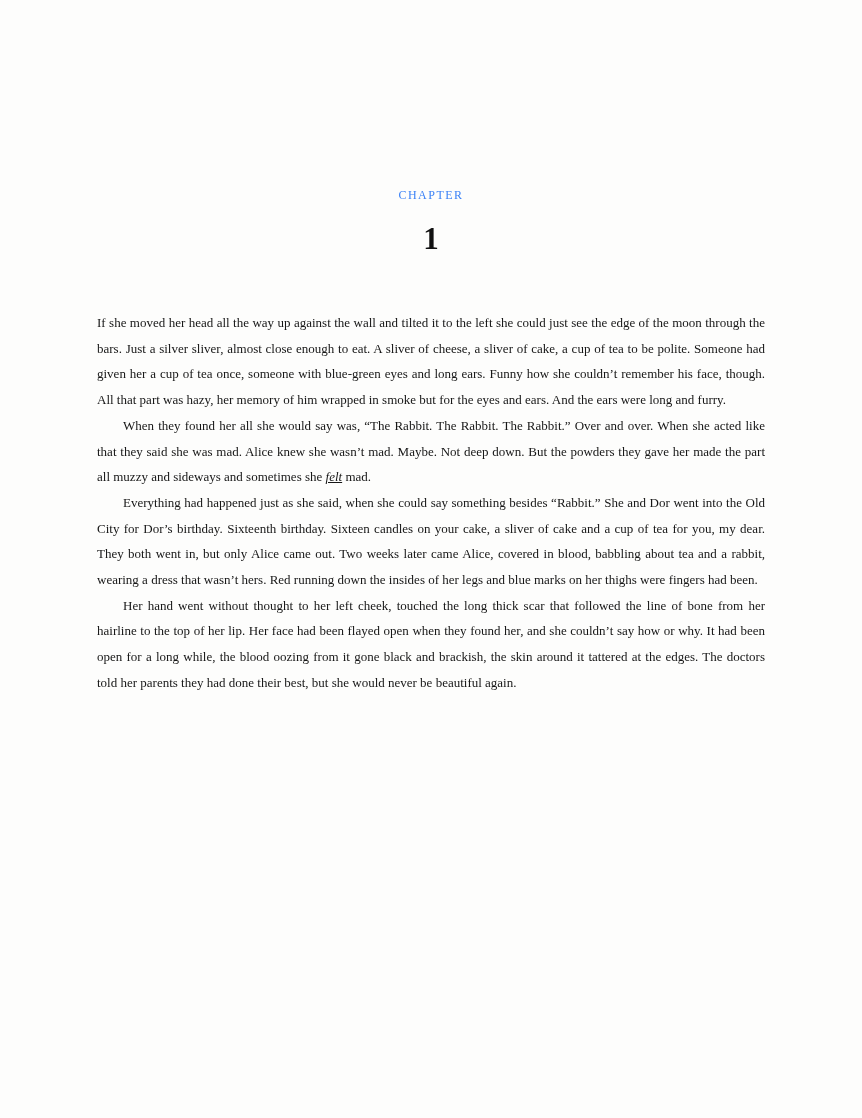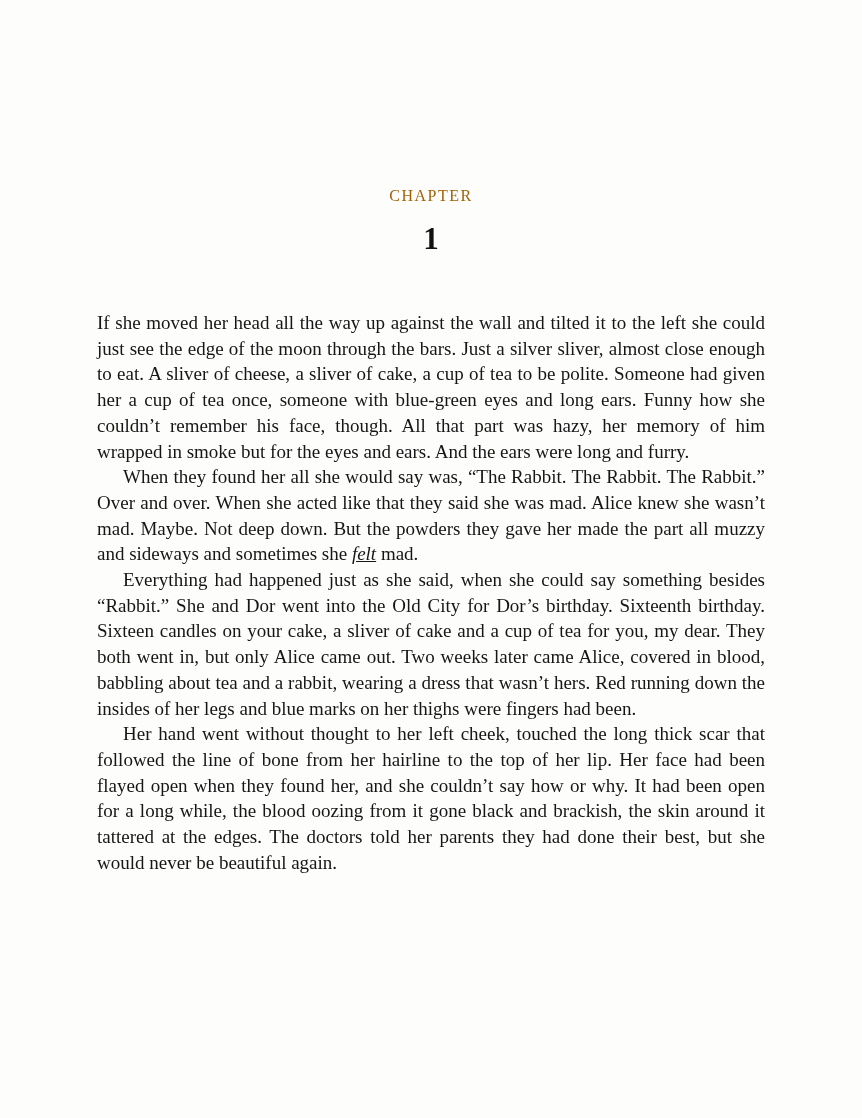--- a/index.html
+++ b/index.html
@@ -17,35 +17,35 @@
     .book-page {
       width: 668px;
       margin: 0 auto;
       padding-top: 186px;
       box-sizing: content-box;
     }
     .chapter-header {
       text-align: center;
     }
     .chapter-label {
-      font-size: 16px;
+      font-size: 12px;
       letter-spacing: 1.5px;
       line-height: 19px;
-      color: #a16207;
+      color: #3b82f6;
     }
     .chapter-number {
       font-size: 31px;
       font-weight: 700;
       line-height: 31px;
       margin-top: 18px;
       color: #111111;
     }
     .body-text {
       margin-top: 56px;
-      font-size: 19px;
+      font-size: 13px;
       line-height: 25.7px;
       text-align: justify;
     }
     .body-text p {
       margin: 0;
       padding: 0;
     }
     .body-text p.indent {
       text-indent: 26px;
     }

